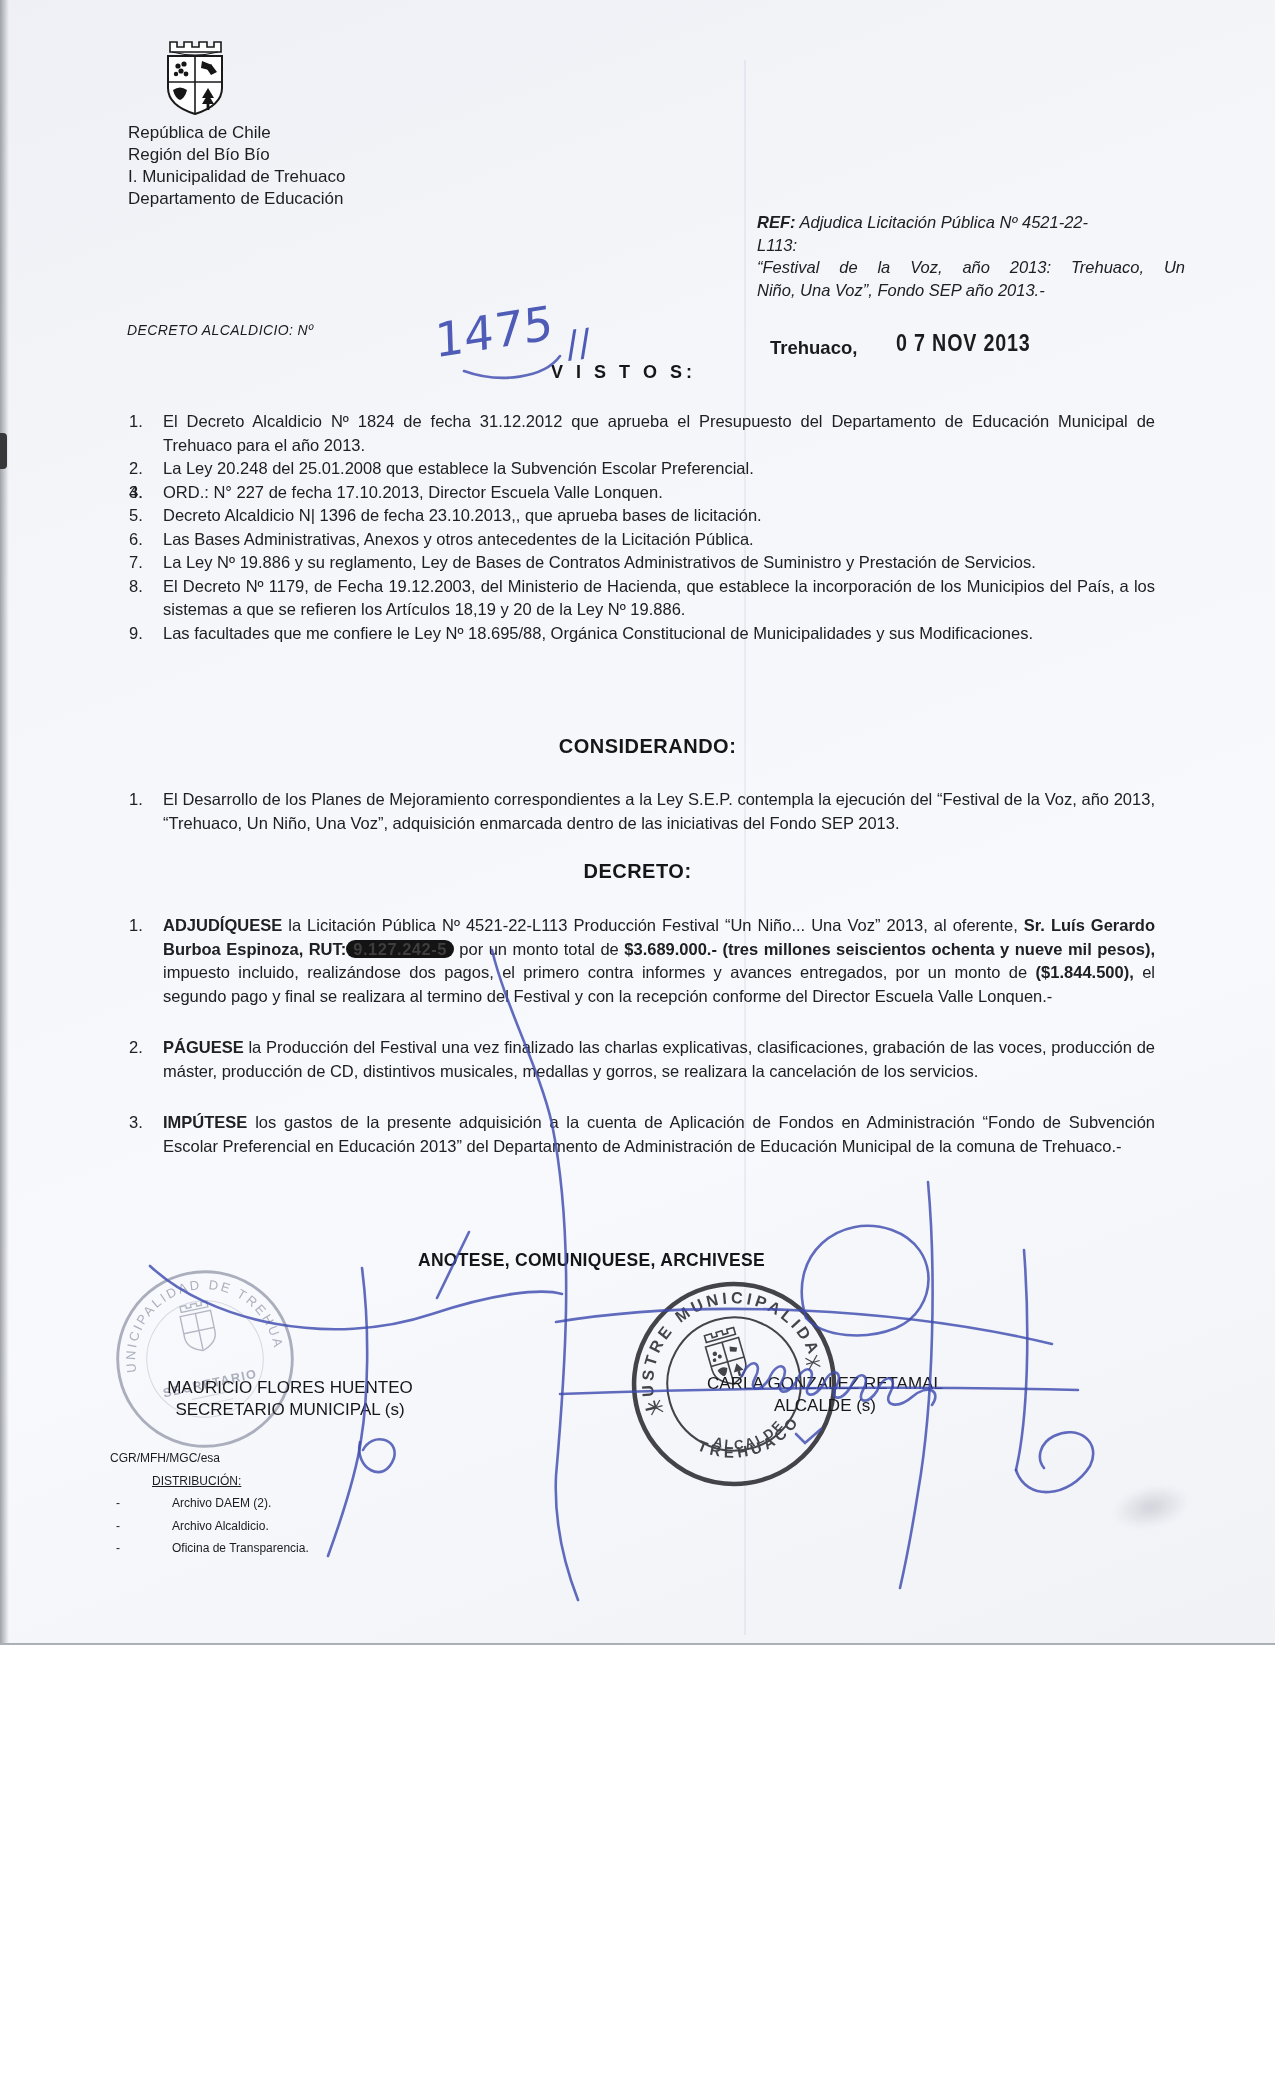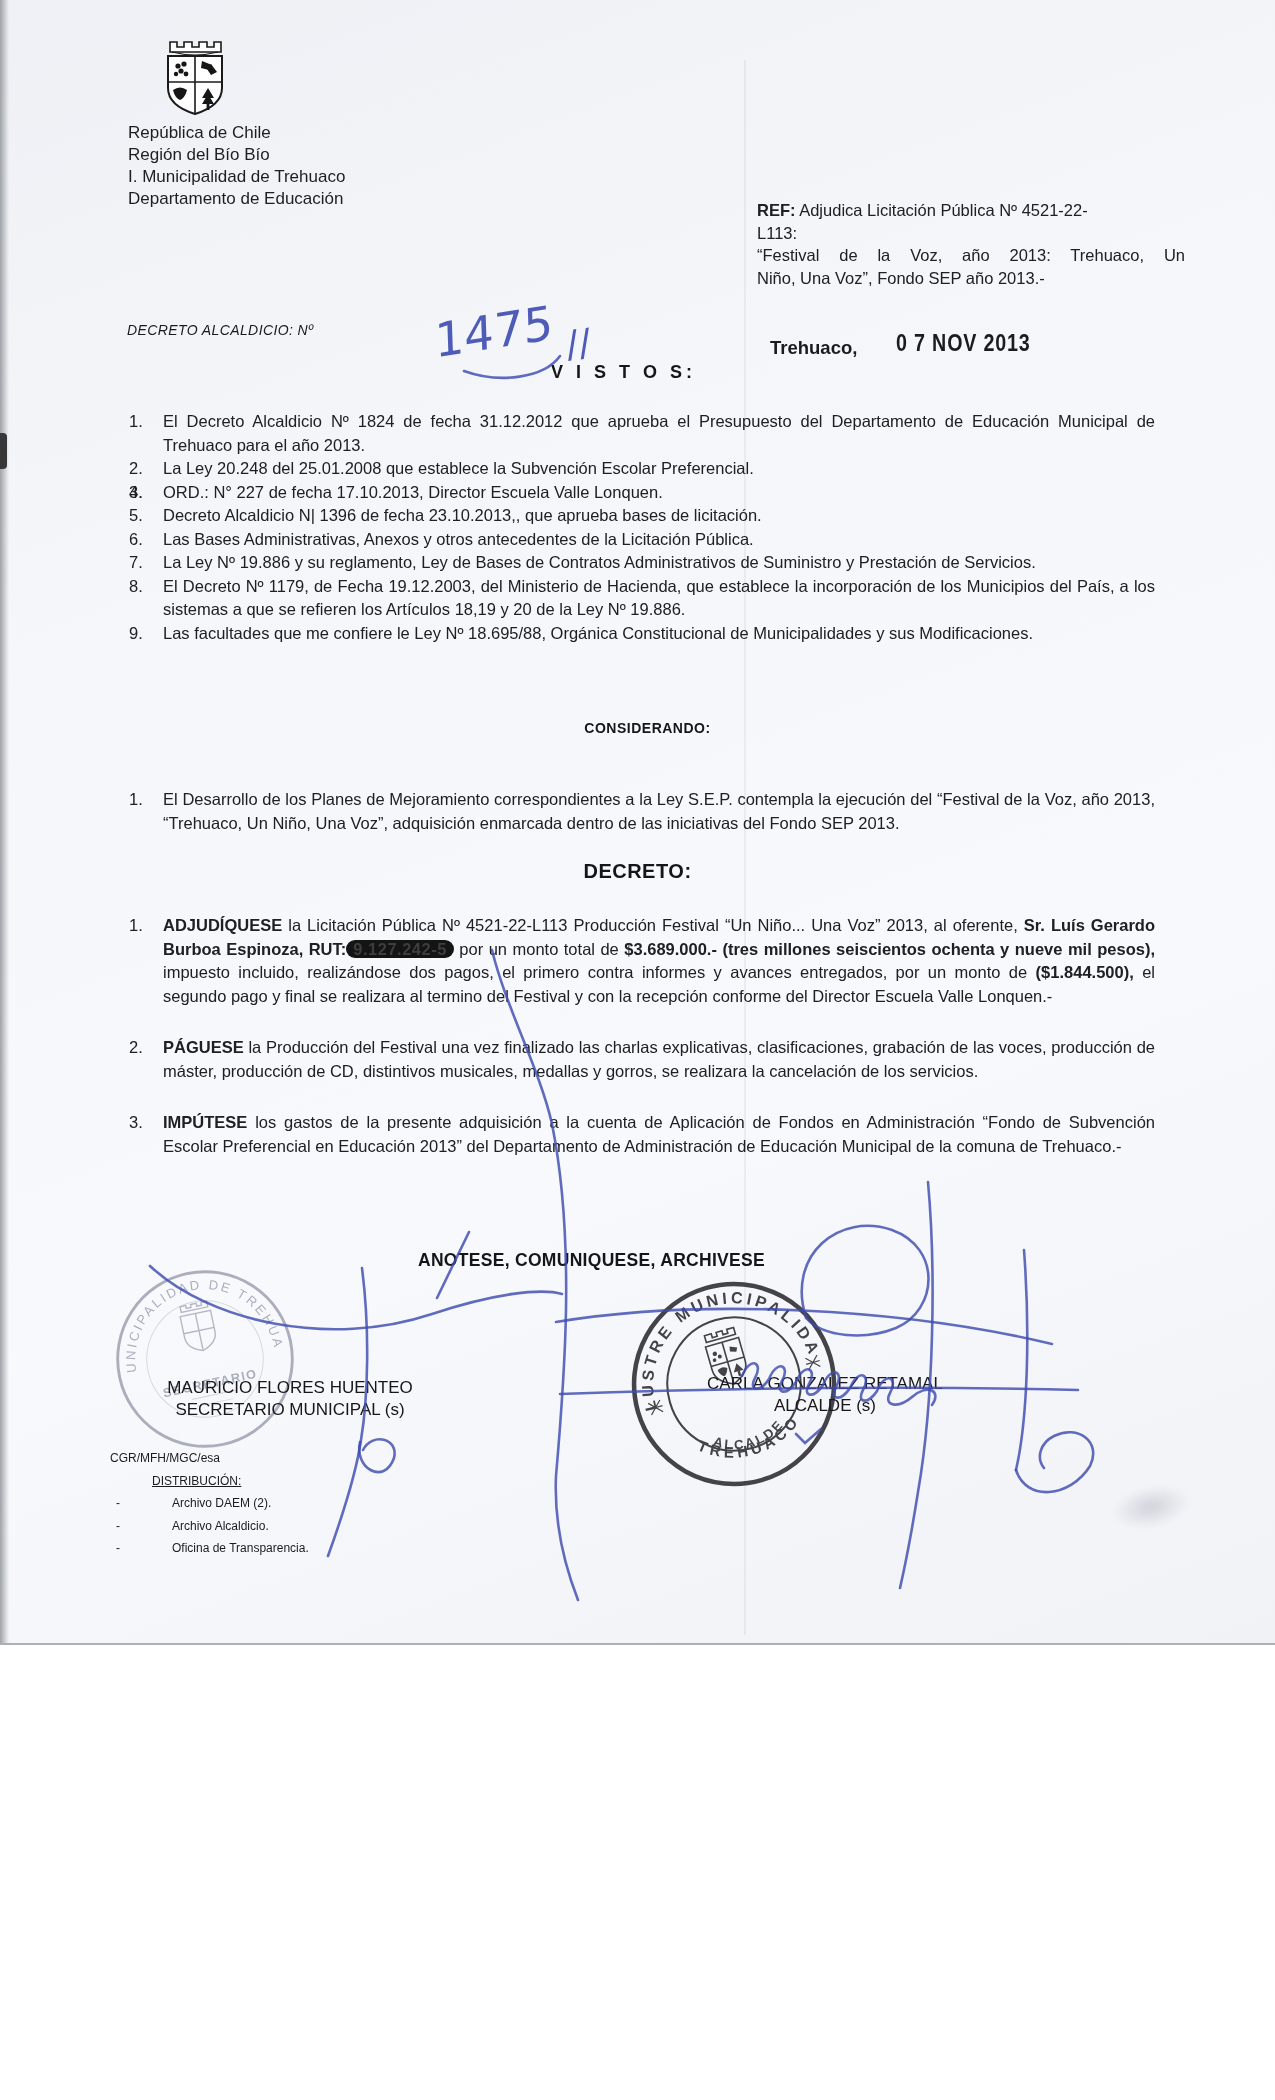--- a/index.html
+++ b/index.html
@@ -15,33 +15,33 @@
   .scan{position:absolute;left:0;top:0;width:1275px;height:1645px;
         background:linear-gradient(160deg,#eef0f5 0%,#f5f6f9 30%,#f8f9fc 65%,#f1f2f6 100%);overflow:hidden;}
   .edge-strip{left:0;top:0;width:9px;height:1645px;background:linear-gradient(to right,var(--paper-edge),rgba(175,178,183,0));}
   .edge-blob{left:0;top:433px;width:7px;height:36px;background:#37373a;border-radius:0 4px 4px 0;}
   .fold-line{left:744px;top:60px;width:2px;height:1575px;background:rgba(140,150,190,.12);}
   .smudge{left:1112px;top:1486px;width:78px;height:42px;background:radial-gradient(ellipse at center,rgba(120,126,142,.28),rgba(120,126,142,0) 70%);filter:blur(2px);transform:rotate(-12deg);}
   .shadow-band{left:0;top:1643px;width:1275px;height:19px;background:linear-gradient(180deg,#a9adb4,#c9ccd2 60%,#dfe1e5);}
 
   
   .org{left:128px;top:122px;font-size:17px;line-height:22px;color:#1e1e20;}
-  .ref{left:757px;top:199px;width:428px;font-size:16.5px;line-height:22.5px;}
+  .ref{left:757px;top:211px;width:428px;font-size:16.5px;line-height:22.5px;font-style:italic;}
   .ref .just{text-align:justify;text-align-last:justify;}
   .b{font-weight:bold;}
 
   .decree-label{left:127px;top:322px;font-size:14px;font-weight:normal;font-style:italic;letter-spacing:.4px;color:#1b1b1e;}
   .hand-number{left:434px;top:304px;font-size:47px;color:var(--ink-blue);font-family:"DejaVu Sans",sans-serif;transform:rotate(-9deg) skewX(-7deg);opacity:.9;}
   .hand-suffix{left:566px;top:322px;font-size:37px;color:var(--ink-blue);font-family:"DejaVu Sans",sans-serif;transform:rotate(-8deg);opacity:.9;}
   .city{left:770px;top:337px;font-size:18.5px;font-weight:bold;color:#1b1b1e;}
   .date-stamp{left:896px;top:329px;font-size:24px;font-weight:bold;color:#1c1c1f;letter-spacing:1px;transform:scaleX(.82);transform-origin:left top;font-family:"Liberation Sans",sans-serif;}
 
   .sec-title{left:0;right:0;text-align:center;font-weight:bold;color:#161618;}
   .vistos-title{top:362px;font-size:18px;letter-spacing:4px;transform:translateX(-14px);}
-  .considerando-title{top:720px;font-size:14px;letter-spacing:.5px;margin-left:20px;}
+  .considerando-title{top:735px;font-size:20px;letter-spacing:.5px;margin-left:20px;}
   .decreto-title{top:860px;font-size:20px;letter-spacing:.5px;}
   .closing{left:0;right:0;top:1250px;text-align:center;font-size:17.5px;font-weight:bold;letter-spacing:.3px;transform:translateX(-46px);color:#161618;}
 
   .list{left:127px;width:1028px;font-size:16.5px;line-height:23.5px;}
   .vistos-list{top:410px;}
   .considerando-list{top:788px;}
   .decreto-list{top:914px;}
   .li{position:relative;padding-left:36px;text-align:justify;}
   .li .num{position:absolute;left:2px;top:0;}
   .decreto-list .li{margin-bottom:28px;}

